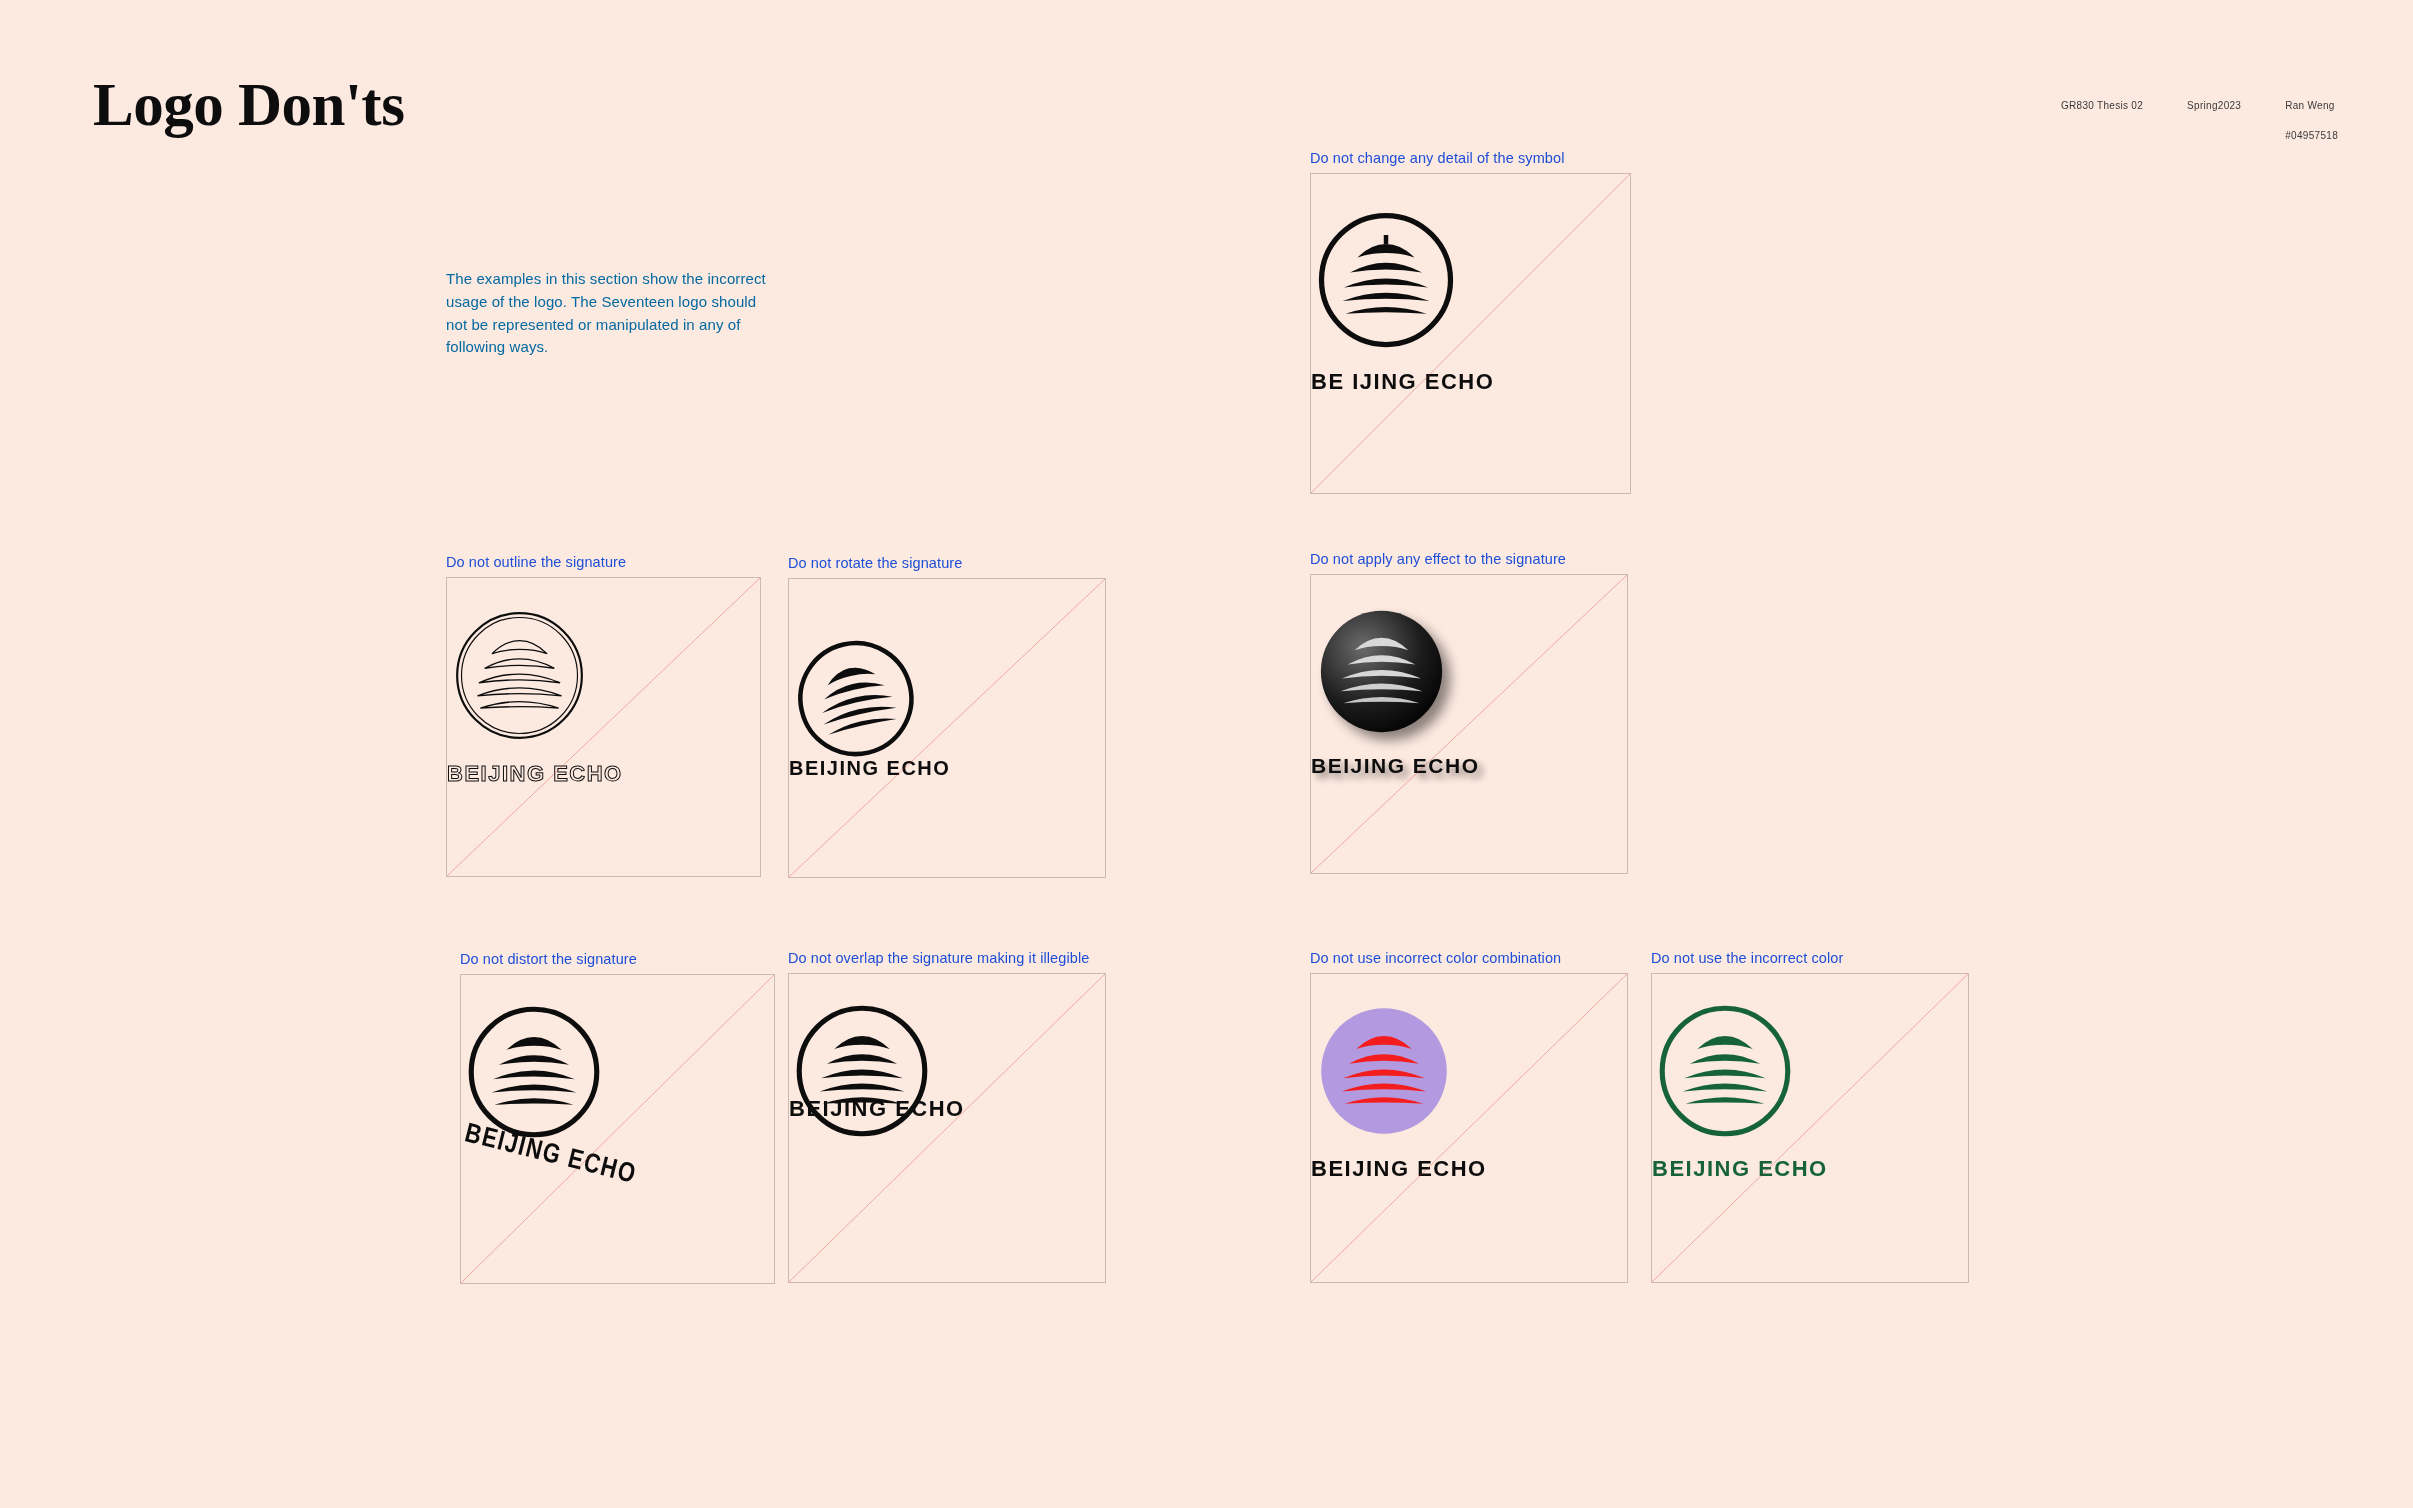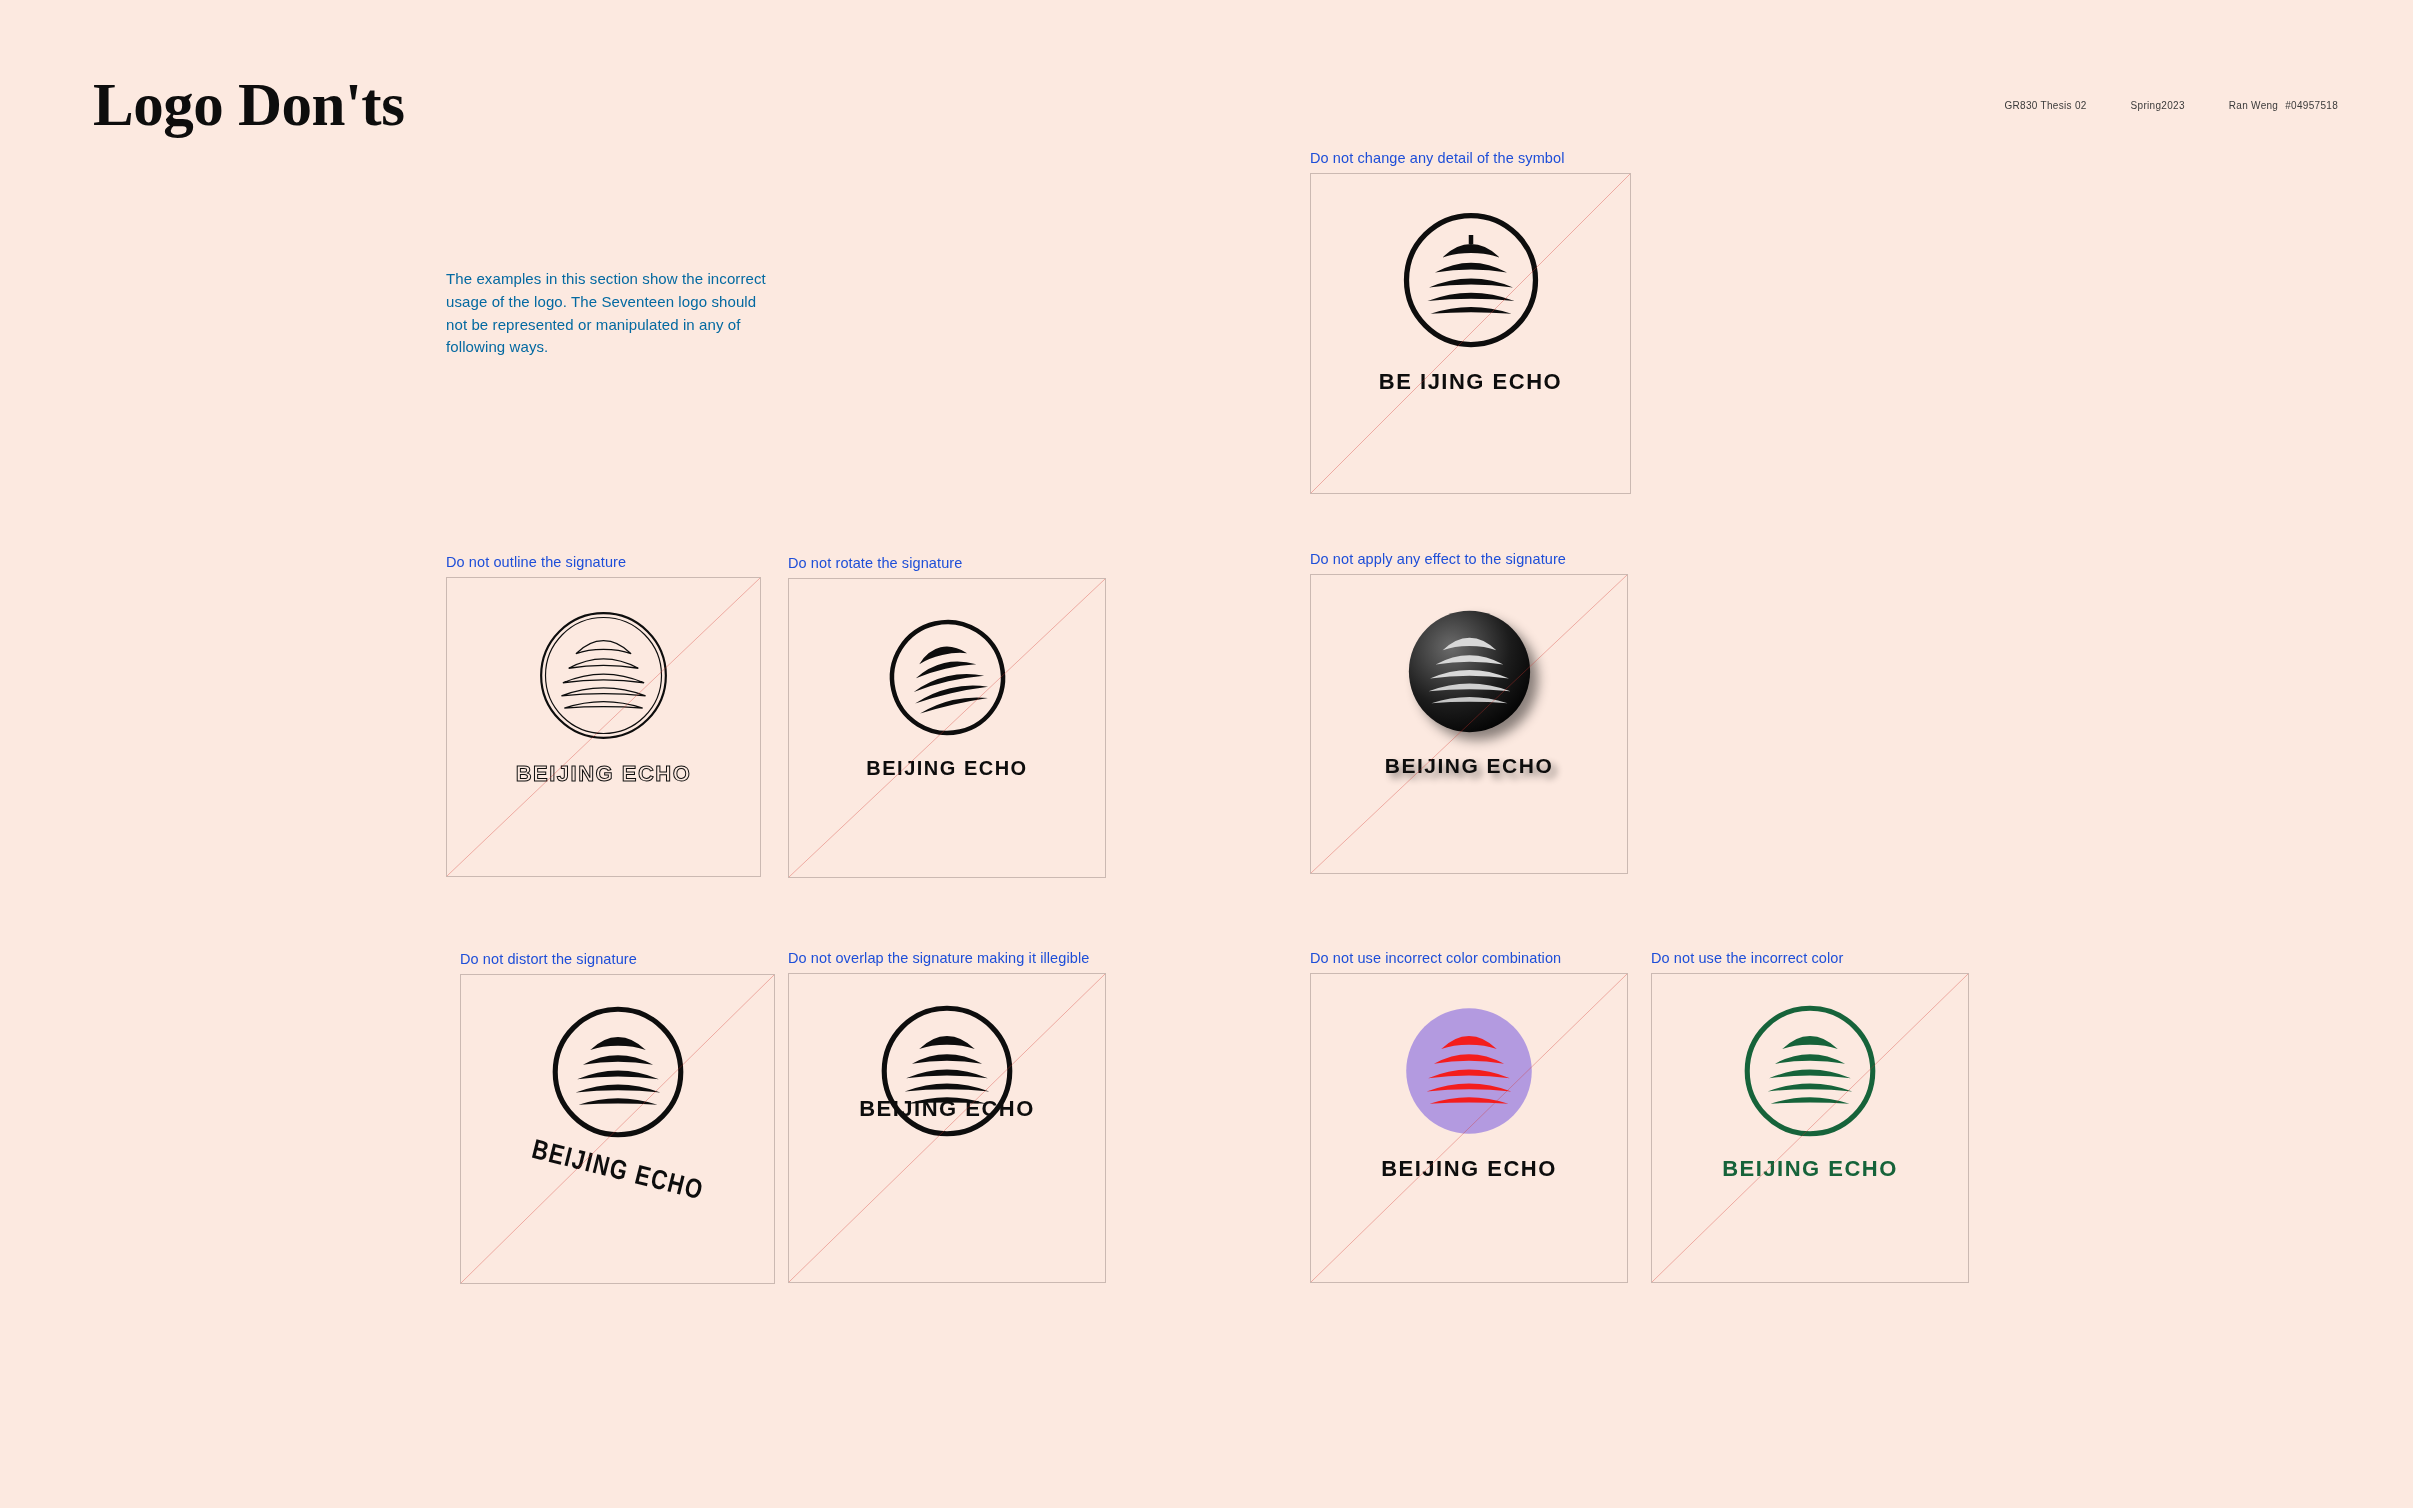--- a/index.html
+++ b/index.html
@@ -32,21 +32,21 @@
     position: absolute;
     right: 75px;
     top: 100px;
     display: flex;
     gap: 44px;
     font-size: 10px;
     letter-spacing: 0.3px;
     color: #3a3a3a;
     white-space: nowrap;
   }
-  #meta .meta-pair { display: flex; gap: 7px; }
+  #meta .meta-pair { display: flex; gap: 19px; flex-direction: column; }
 
   
   #intro {
     position: absolute;
     left: 446px;
     top: 268px;
     width: 321px;
     font-size: 15px;
     line-height: 1.52;
     color: #0369a1;
@@ -75,21 +75,20 @@
     pointer-events: none;
   }
   .slash svg { width: 100%; height: 100%; display: block; }
 
   .logo-wrap {
     position: absolute;
     left: 0;
     right: 0;
     display: flex;
     flex-direction: column;
-    align-items: center;
   }
 
   .mark { position: relative; }
   .mark svg { display: block; }
 
   .wordmark {
     font-family: "Liberation Sans", sans-serif;
     font-weight: 700;
     letter-spacing: 1.5px;
     color: #0d0d0d;

